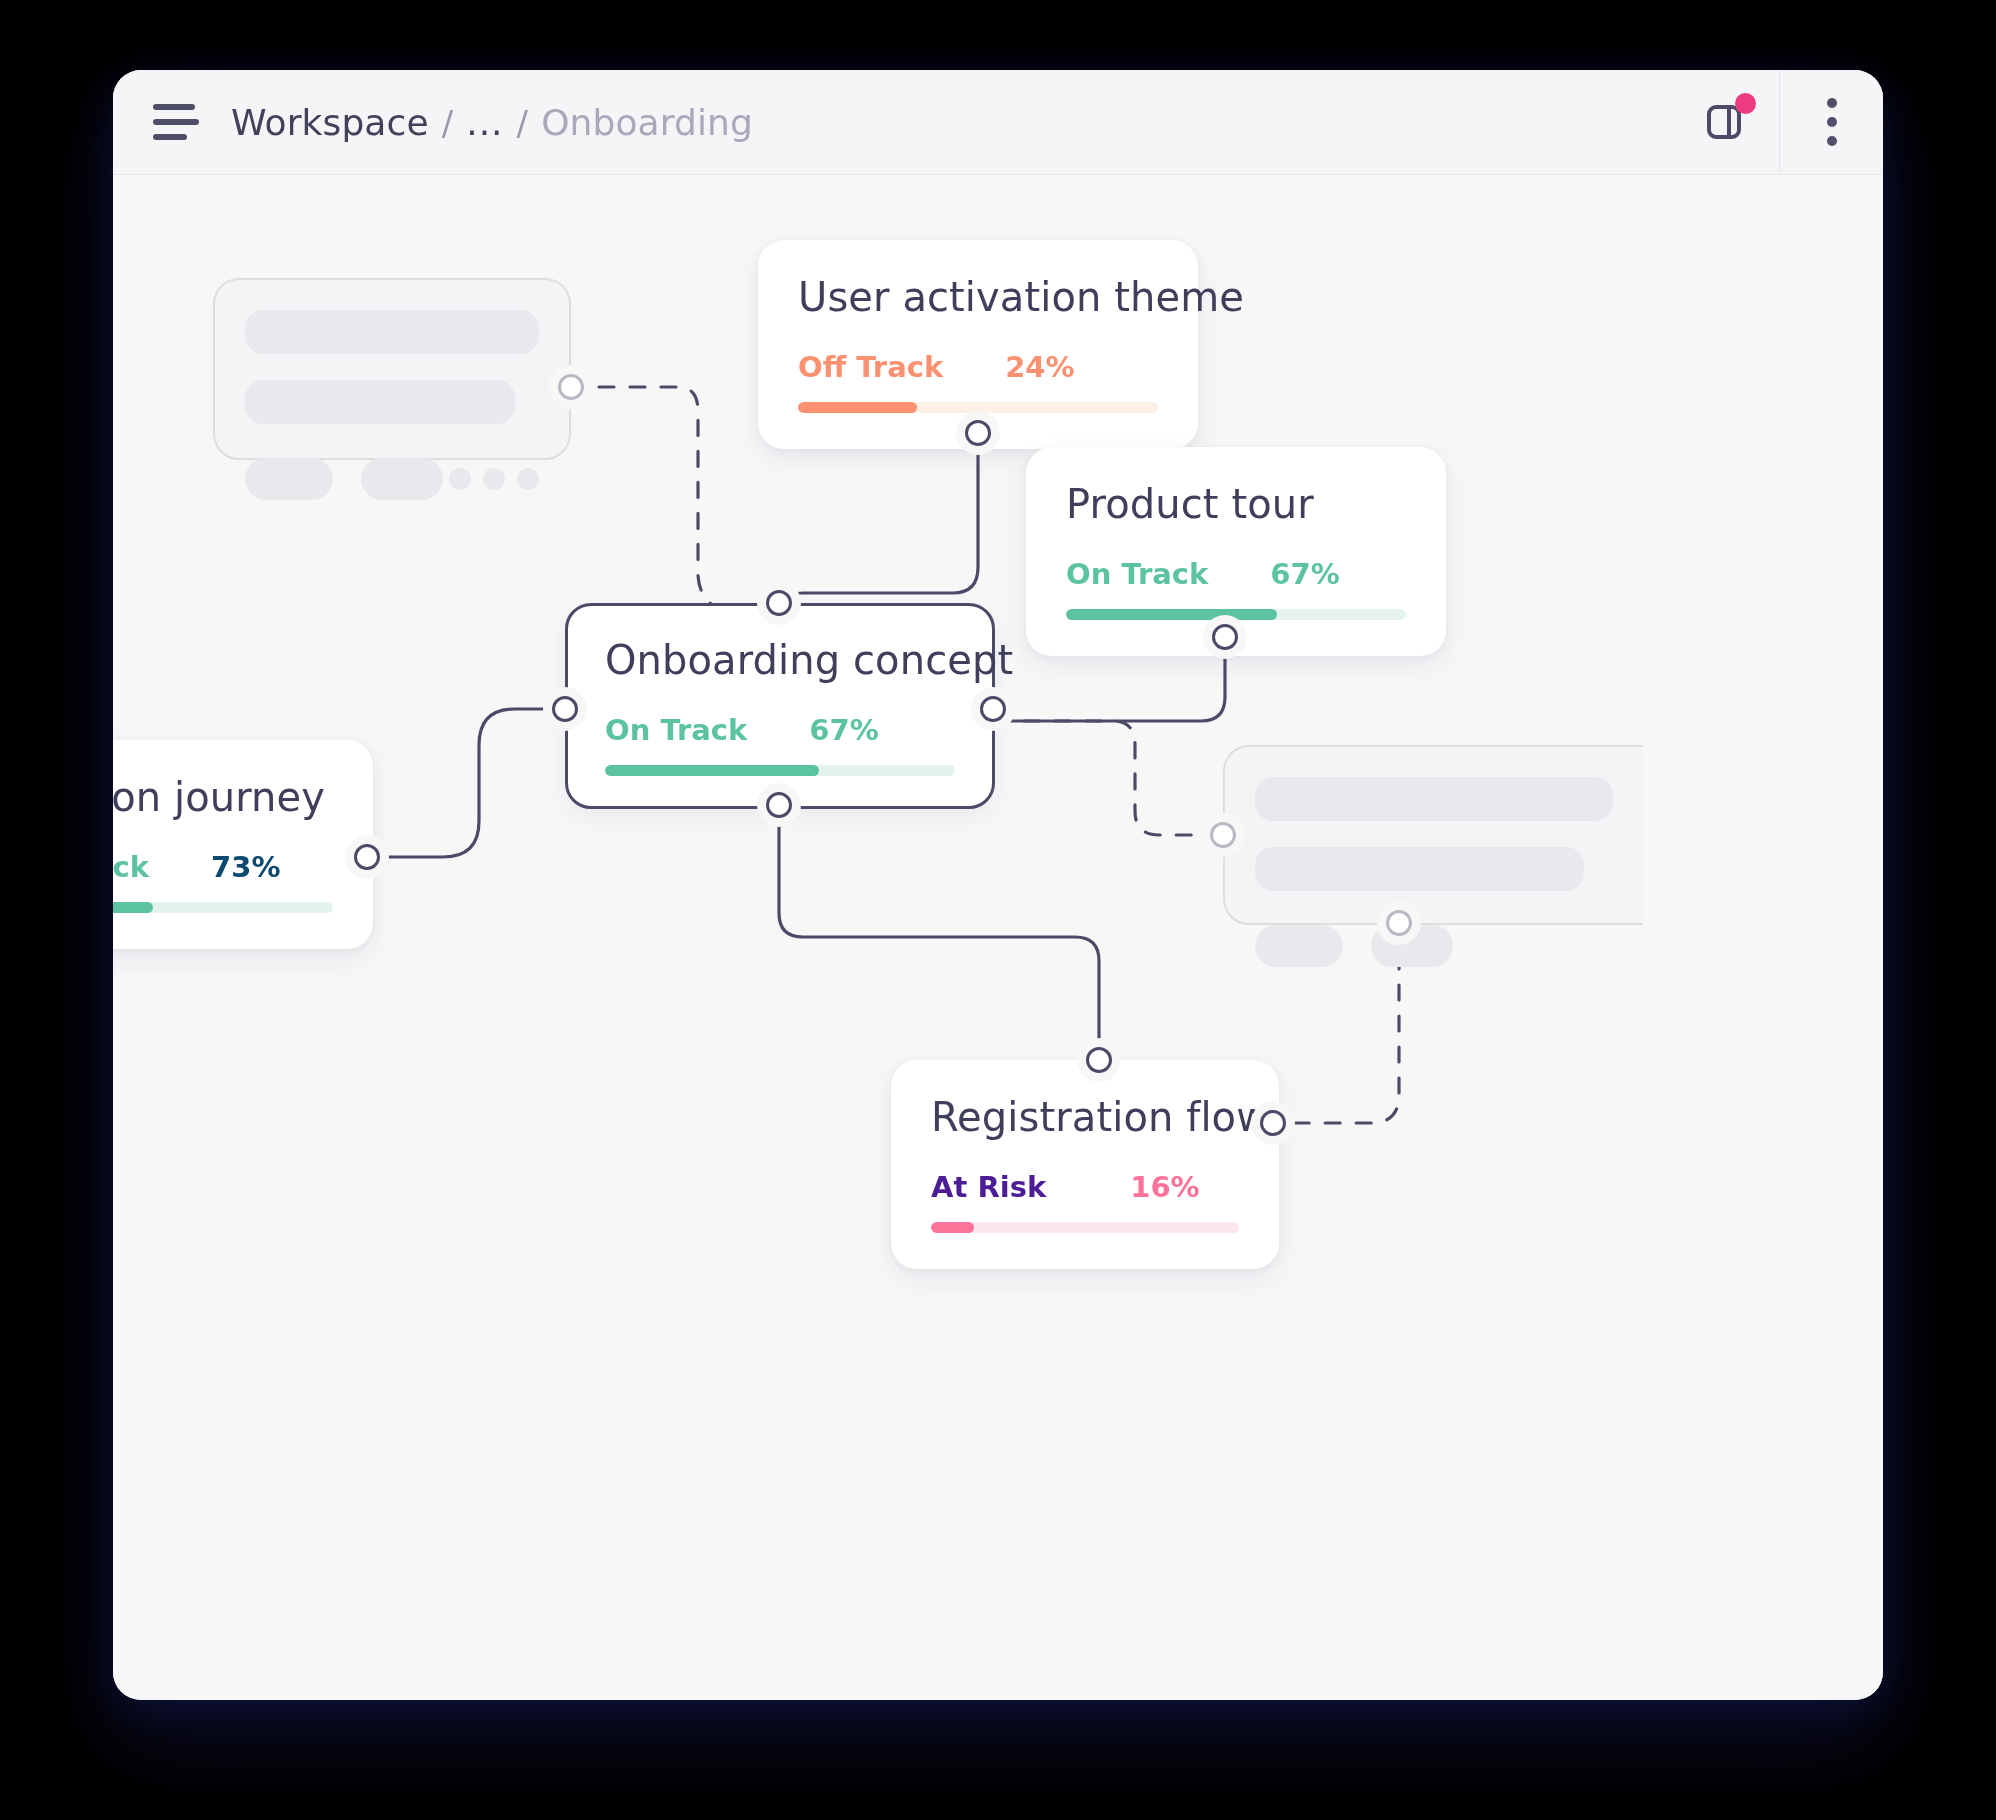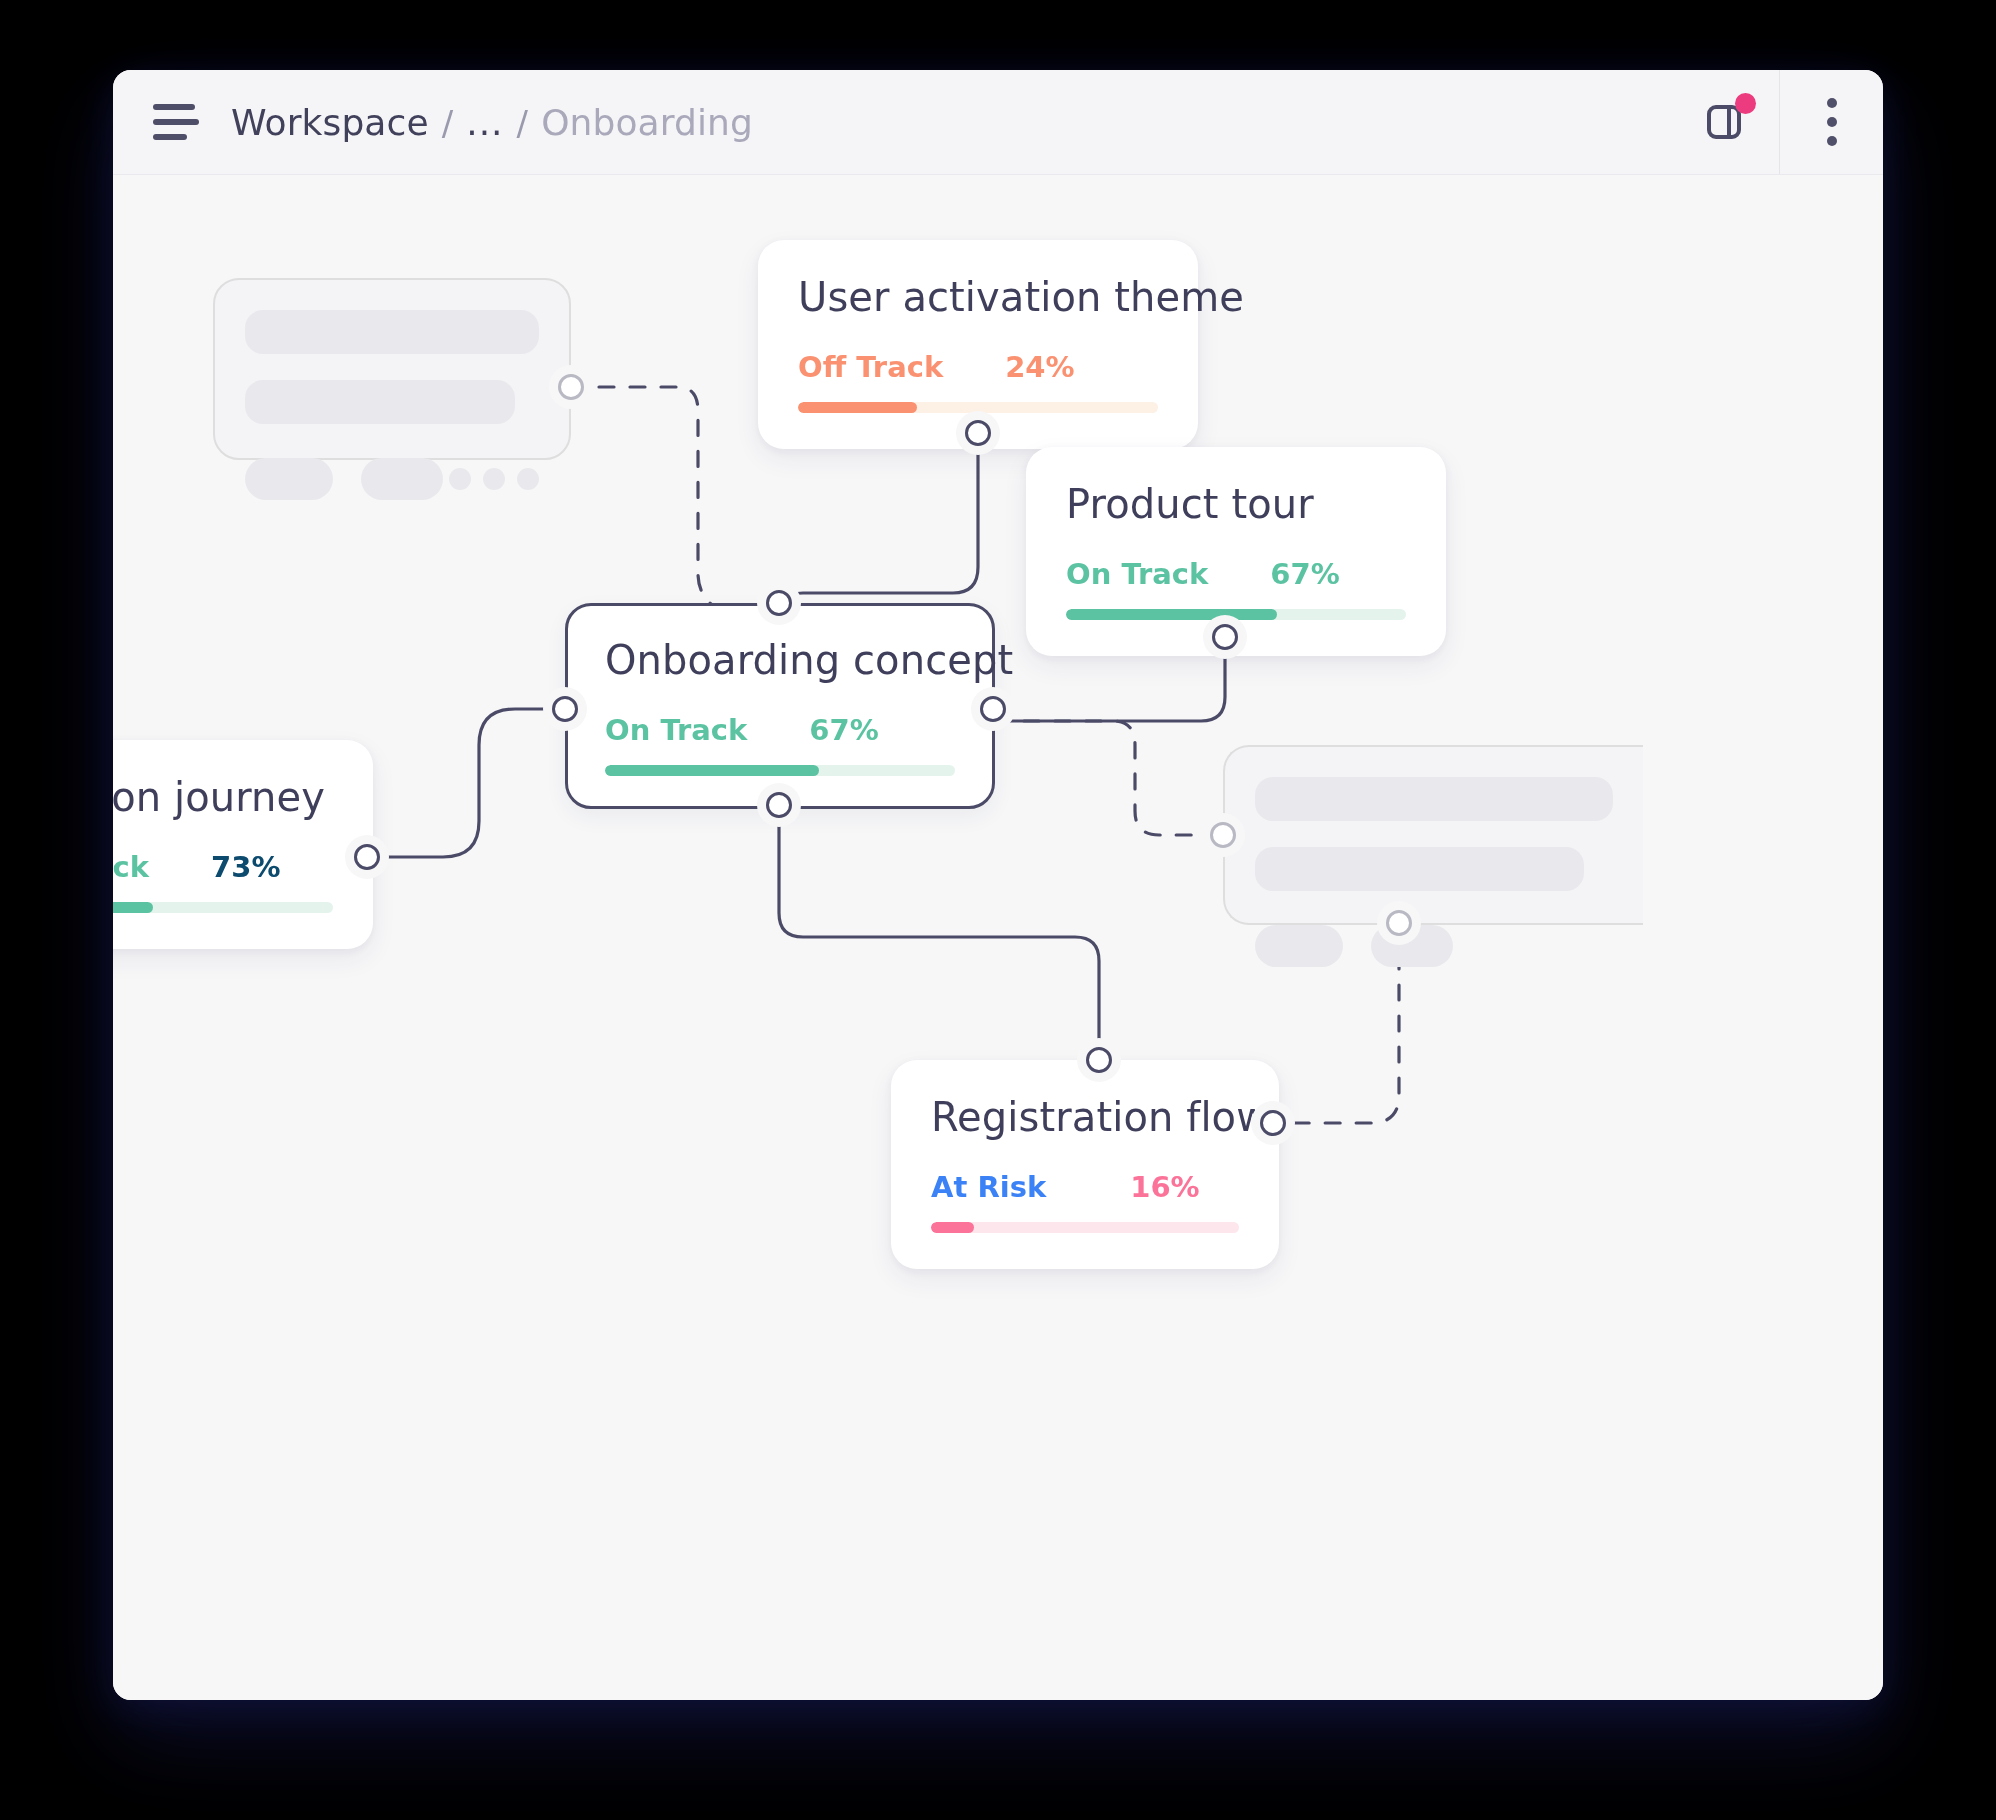--- a/index.html
+++ b/index.html
@@ -20,21 +20,21 @@
   }
 
   
   .window {
     position: absolute;
     left: 113px;
     top: 70px;
     width: 1770px;
     height: 1630px;
     background: #f7f7f8;
-    border-radius: 18px;
+    border-radius: 28px;
     box-shadow:
       0 40px 90px rgba(20, 22, 70, 0.55),
       0 10px 40px rgba(25, 30, 90, 0.45);
     overflow: hidden;
     display: flex;
     flex-direction: column;
   }
 
   
   .header {
@@ -322,21 +322,21 @@
         </div>
         <div class="bar" style="background:#e4f4ec">
           <span style="width:40%; background:#5cc3a2"></span>
         </div>
       </div>
       <div class="handle" style="left:241px; top:669px;"></div>
 
       <div class="node" style="left:778px; top:885px; width:388px;">
         <div class="node-title">Registration flow</div>
         <div class="node-meta">
-          <span class="node-status" style="color:#3b82f6">At Risk</span>
+          <span class="node-status" style="color:#4c1d95">At Risk</span>
           <span class="node-pct" style="color:#fb7398; margin-left:84px;">16%</span>
         </div>
         <div class="bar" style="background:#fde6ec">
           <span style="width:14%; background:#fb7398"></span>
         </div>
       </div>
       <div class="handle" style="left:973px; top:872px;"></div>
       <div class="handle" style="left:1147px; top:935px;"></div>
 
     </div>

